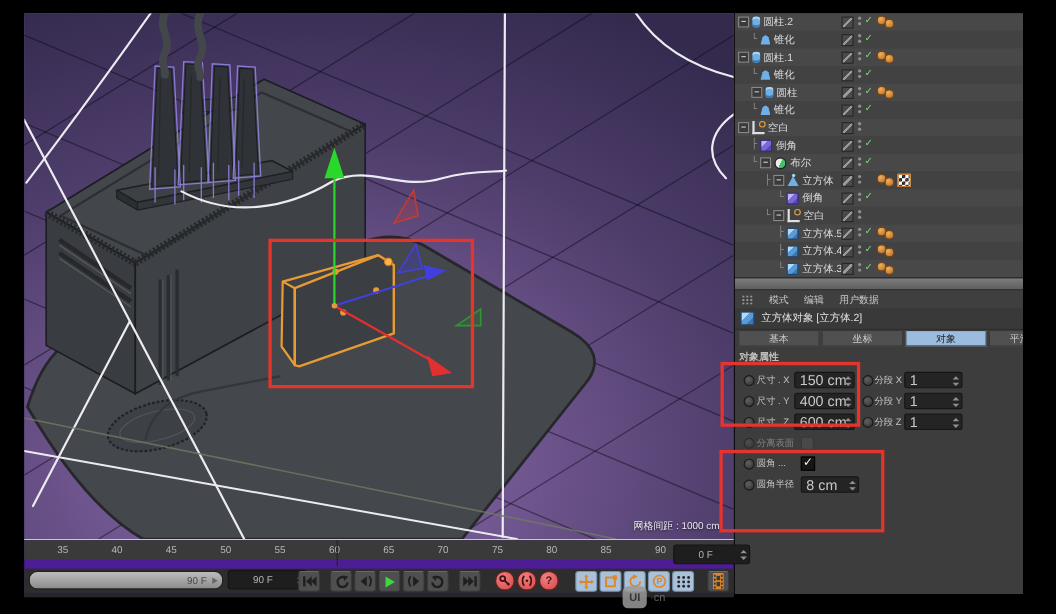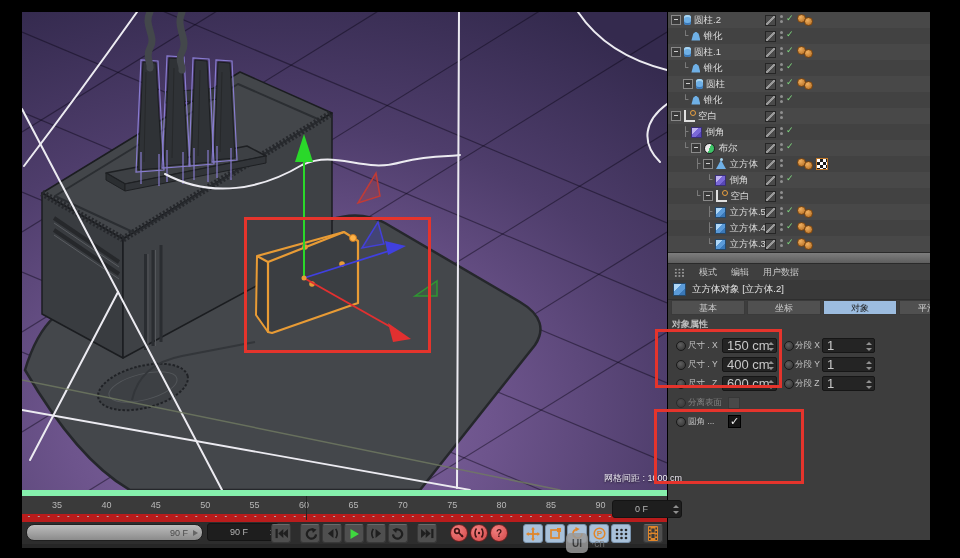--- a/index.html
+++ b/index.html
@@ -2,21 +2,21 @@
 <html><head>
 <meta charset="utf-8">
 <style>
   html,body{margin:0;padding:0;background:#000;}
   #stage{position:relative;width:960px;height:558px;background:#000;overflow:hidden;
          font-family:"Liberation Sans","DejaVu Sans",sans-serif;}
   .abs{position:absolute;}
 
   
   #viewport{left:22px;top:12px;width:645px;height:478px;background:#5a4678;overflow:hidden;}
-  #grid-label{left:576px;top:472px;font-size:9px;color:#ece8f2;text-shadow:0 1px 2px rgba(0,0,0,.7);z-index:30;margin-left:28px;}
+  #grid-label{left:576px;top:472px;font-size:9px;color:#ece8f2;text-shadow:0 1px 2px rgba(0,0,0,.7);z-index:30;}
 
   
   #panel{left:668px;top:12px;width:262px;height:528px;background:#3d3d3d;overflow:hidden;}
   #tree{left:0;top:0;width:262px;height:240px;background:#434343;}
   .trow{position:relative;height:16px;display:flex;background:#484848;}
   .trow.alt{background:#424242;}
   .tind{display:flex;align-items:center;gap:3px;}
   .tbranch{color:#8f8f8f;font-size:9px;font-family:"DejaVu Sans",sans-serif;line-height:10px;}
   .exp{width:8px;height:8px;border:1px solid #8a8a8a;background:#3a3a3a;position:relative;flex:none;}
   .exp::before{content:"";position:absolute;left:1.5px;top:3px;width:4px;height:1px;background:#ccc;}
@@ -69,21 +69,21 @@
   .stepper::before{content:"";position:absolute;left:1px;top:0;border-left:3px solid transparent;border-right:3px solid transparent;border-bottom:3.5px solid #909090;}
   .stepper::after{content:"";position:absolute;left:1px;bottom:0;border-left:3px solid transparent;border-right:3px solid transparent;border-top:3.5px solid #909090;}
   .rlabel{position:absolute;left:127px;top:2px;color:#c4c4c4;font-size:8.5px;}
   .rradio{left:116px;}
   .grayed{opacity:.5;}
   .cb-empty{position:absolute;left:60px;top:2px;width:10px;height:10px;background:#555;border:1px solid #333;}
   .cb-check{position:absolute;left:60px;top:1px;width:11px;height:11px;background:#161616;border:1px solid #000;
     color:#f2f2f2;font-size:11px;line-height:10px;font-weight:bold;text-align:center;overflow:visible;}
 
   
-  #bottombar{left:22px;top:490px;width:645px;height:52px;background:#b91c1c;border-top:6px solid #86efac;box-sizing:border-box;}
+  #bottombar{left:22px;top:490px;width:645px;height:52px;background:#4c1d95;border-top:1px solid #86efac;box-sizing:border-box;}
   #ruler{left:0;top:0;width:645px;height:18px;background:#3a3a3a;}
   .rnum{position:absolute;top:4px;width:24px;margin-left:-12px;text-align:center;color:#b8b8b8;font-size:9px;}
   #ticks{left:2px;top:19px;width:592px;height:3px;
     background-image:radial-gradient(#a5a5a5 0.8px,transparent 1px);background-size:9.85px 3px;}
   #frame-marker{left:284px;top:0;width:1px;height:24px;background:#232323;}
   #ctl{left:0;top:26px;width:645px;height:22px;background:#2d2d2d;}
   #slider{left:4px;top:2px;width:177px;height:17px;border-radius:8px;background:linear-gradient(#bdbdbd,#8b8b8b);
     border:1px solid #1f1f1f;box-sizing:border-box;}
   #slider-label{position:absolute;right:14px;top:3px;font-size:9px;color:#4a4a4a;}
   #slider-arrow{position:absolute;right:4px;top:5px;width:0;height:0;border-top:3.5px solid transparent;border-bottom:3.5px solid transparent;border-left:5px solid #666;}
@@ -522,20 +522,25 @@
     <div class="arow grayed" style="top:383px">
       <span class="radio"></span>
       <span class="alabel">分离表面</span>
       <span class="cb-empty"></span>
     </div>
     <div class="arow" style="top:402px">
       <span class="radio"></span>
       <span class="alabel">圆角 ...</span>
       <span class="cb-check">✓</span>
     </div>
+    <div class="arow" style="top:421px">
+      <span class="radio"></span>
+      <span class="alabel">圆角半径</span>
+      <span class="ainput" style="left:60px;width:47px"><span>8 cm</span><span class="stepper"></span></span>
+    </div>
   </div>
 
   <div class="abs" id="bottombar">
     <div class="abs" id="ruler">
         <span class="rnum" style="left: 35px;">35</span>
         <span class="rnum" style="left: 84.4px;">40</span>
         <span class="rnum" style="left: 133.8px;">45</span>
         <span class="rnum" style="left: 183.2px;">50</span>
         <span class="rnum" style="left: 232.6px;">55</span>
         <span class="rnum" style="left: 282px;">60</span>

